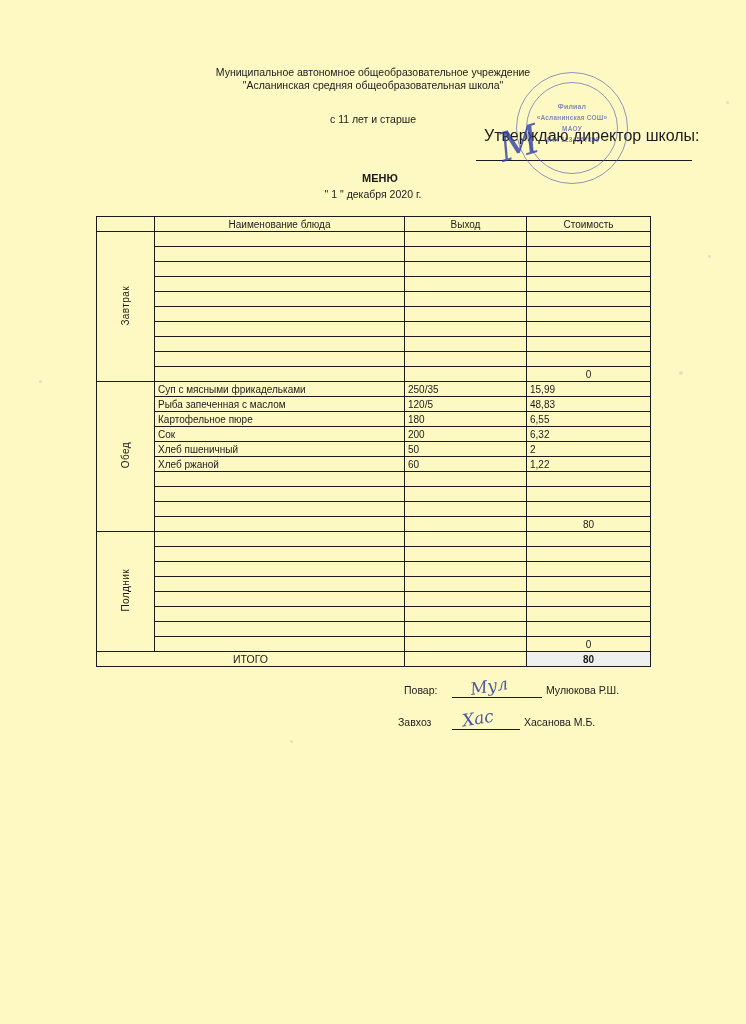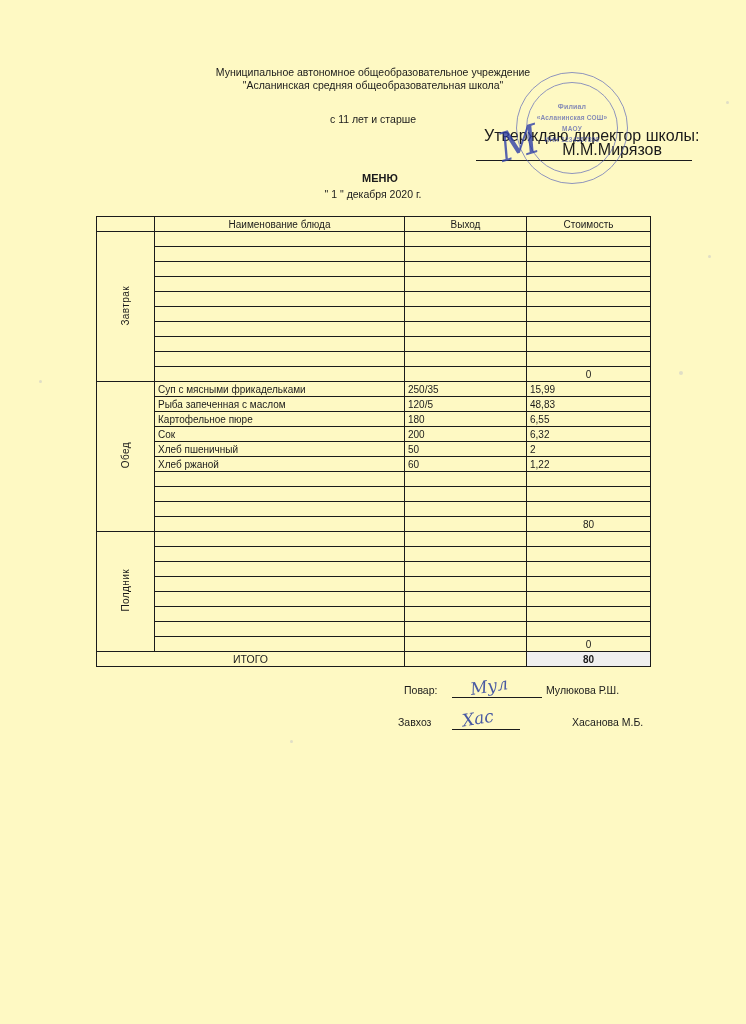--- a/index.html
+++ b/index.html
@@ -130,21 +130,21 @@
   .sig-povar { left: 404px; top: 684px; }
   .sig-zav   { left: 398px; top: 716px; }
   .sig-rule {
     position: absolute;
     height: 1px;
     background: #1b1b1b;
   }
   .sig-rule-1 { left: 452px; top: 697px; width: 90px; }
   .sig-rule-2 { left: 452px; top: 729px; width: 68px; }
   .sig-name-1 { position: absolute; left: 546px; top: 684px; font-size: 10.5px; }
-  .sig-name-2 { position: absolute; left: 524px; top: 716px; font-size: 10.5px; margin-left: 48px; }
+  .sig-name-2 { position: absolute; left: 524px; top: 716px; font-size: 10.5px; }
 
   .scribble {
     position: absolute;
     color: #2a3f9d;
     font-family: "DejaVu Serif", serif;
     font-style: italic;
     font-size: 17px;
     transform: rotate(-9deg);
     opacity: .85;
   }
@@ -205,21 +205,20 @@
   <div class="speck" style="left:708px;top:255px;width:3px;height:3px;"></div>
   <div class="speck" style="left:679px;top:371px;width:4px;height:4px;"></div>
   <div class="speck" style="left:726px;top:101px;width:3px;height:3px;"></div>
 
   <div class="hdr hdr-l1">Муниципальное автономное общеобразовательное учреждение</div>
   <div class="hdr hdr-l2">"Асланинская средняя общеобразовательная школа"</div>
   <div class="hdr hdr-age">с 11 лет и старше</div>
 
   <div class="approve">
     <div>Утверждаю директор школы:</div>
-    <div class="line2">М.М.Мирязов</div>
   </div>
   <div class="approve-rule"></div>
 
   <div class="stamp">
     <div class="stamp-t stamp-t1">Филиал</div>
     <div class="stamp-t stamp-t2">«Асланинская СОШ»</div>
     <div class="stamp-t stamp-t3">МАОУ</div>
     <div class="stamp-t stamp-t4">ИНН 1234567890</div>
   </div>
   <div class="sig-blue">M</div>

